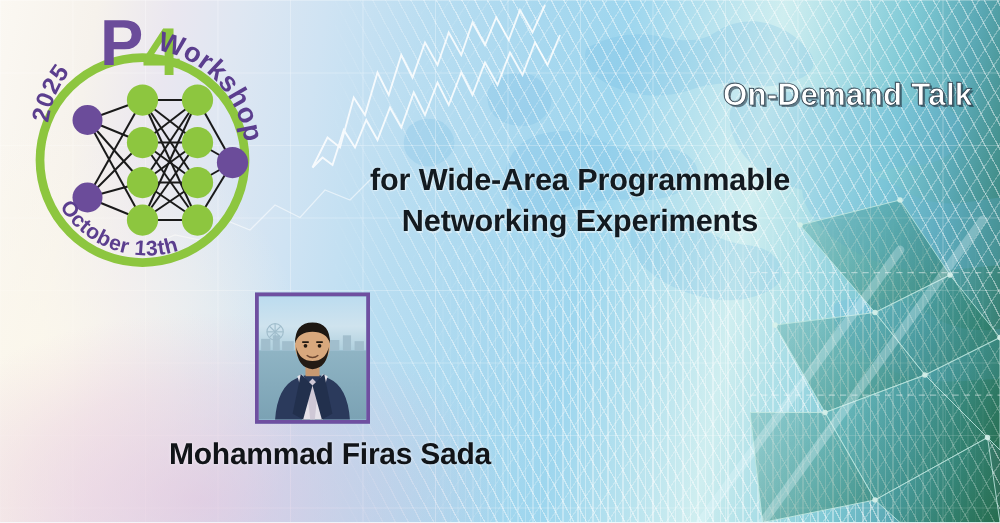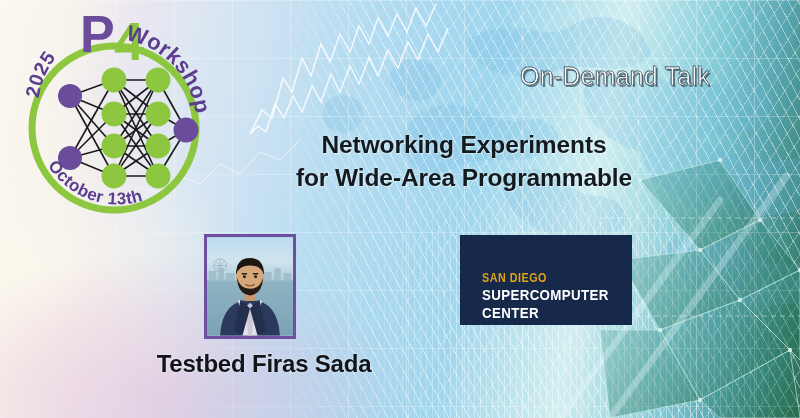--- a/index.html
+++ b/index.html
@@ -108,23 +108,23 @@
     position: absolute;
     left: 14px; top: 6px;
     width: 200px; height: 232px;
   }
 
   
   #ondemand {
     position: absolute;
     left: 520px; top: 62px;
     width: 258px;
-    text-align: left;
+    text-align: right;
     font-size: 25px;
-    font-weight: normal;
+    font-weight: bold;
     letter-spacing: 0.2px;
     color: #ffffff;
     -webkit-text-stroke: 0.6px #2a3c4a;
     text-shadow:
        1.6px 1.6px 0 rgba(25,40,55,0.55),
       -0.8px -0.8px 0 rgba(25,40,55,0.30);
     white-space: nowrap;
   }
 
   
@@ -353,22 +353,22 @@
       <textPath href="#arcWork" startOffset="1%" id="tp-work">Workshop</textPath>
     </text>
     <text font-family="'Liberation Sans', sans-serif" font-size="17" font-weight="bold" fill="#5B3E8E" letter-spacing="0.4">
       <textPath href="#arcDate" startOffset="8%" id="tp-date">October 13th</textPath>
     </text>
   </svg>
 
   <div id="ondemand">On-Demand Talk</div>
 
   <div id="talk-title">
+    <span class="tline">for Wide-Area Programmable</span>
     <span class="tline">Networking Experiments</span>
-    <span class="tline">for Wide-Area Programmable</span>
   </div>
 
   <div id="speaker-photo">
     <svg viewBox="0 0 92 105">
       <defs>
         <linearGradient id="skyg" x1="0" y1="0" x2="0" y2="1">
           <stop offset="0%" stop-color="#bcdcef"></stop>
           <stop offset="55%" stop-color="#cfe3ee"></stop>
           <stop offset="100%" stop-color="#aecfdd"></stop>
         </linearGradient>
@@ -423,22 +423,16 @@
           <rect x="49" y="38" width="6" height="1.6" rx="0.8"></rect>
           <circle cx="40" cy="42" r="1.6"></circle>
             <circle cx="52" cy="42" r="1.6"></circle>
         </g>
 
         <path d="M41 50 q5 4 10 0" stroke="#6b4630" stroke-width="1.2" fill="none"></path>
       </g>
     </svg>
   </div>
 
-  <div id="speaker-name">Testbed Firas Sada</div>
-
-  <div id="sdsc-logo">
-    <div class="sd-inner">
-      <span class="sd-line1">SAN DIEGO</span>
-      <span class="sd-line2">SUPERCOMPUTER CENTER</span>
-    </div>
-  </div>
+  <div id="speaker-name">Mohammad Firas Sada</div>
+
 
 </div>
 
 </body></html>

